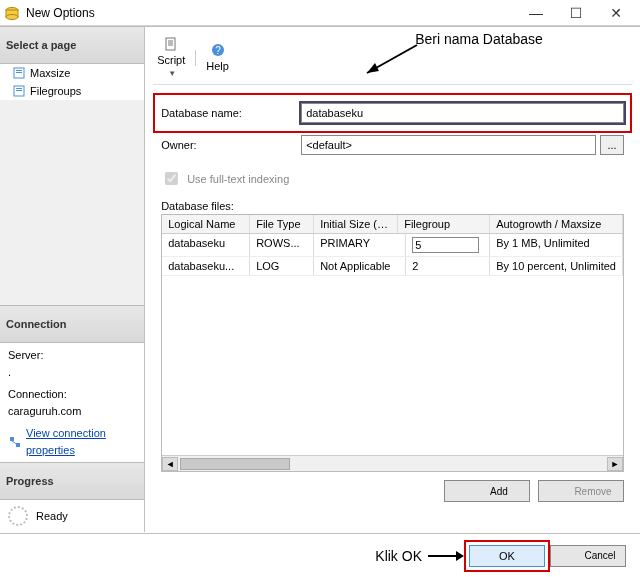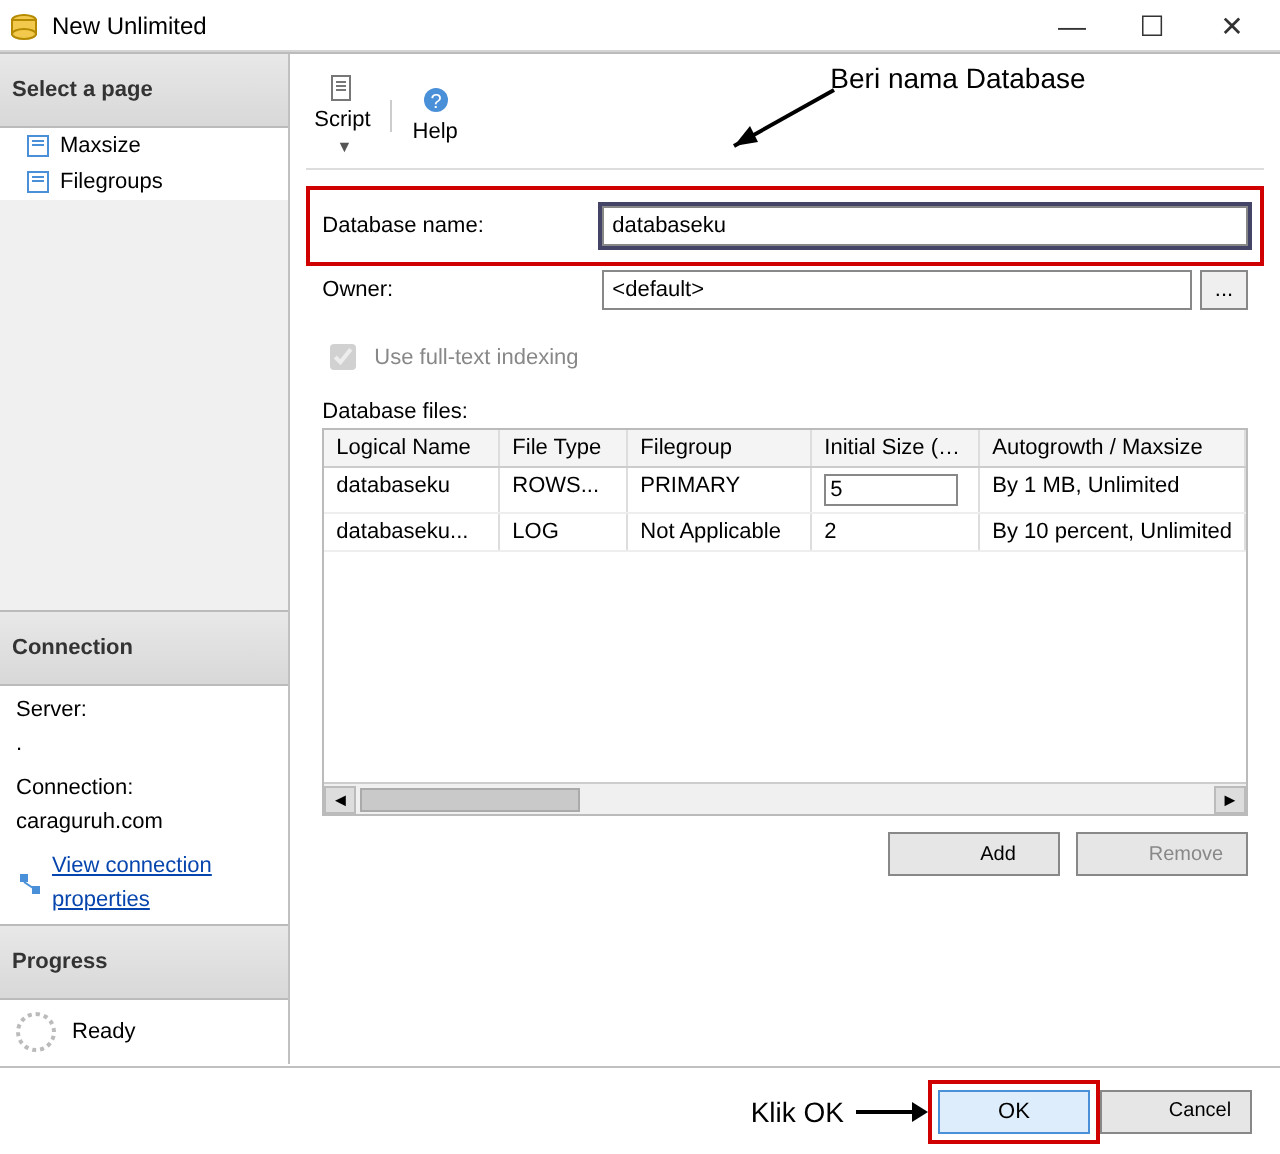--- a/index.html
+++ b/index.html
@@ -103,21 +103,21 @@
   .form-row label { width:140px; }
   .form-row input[type=text] {
     flex:1; height:20px; border:1px solid #888; padding:0 4px; font-size:11px;
     background:#fff;
   }
   .browse-btn { width:24px; height:20px; margin-left:4px; border:1px solid #888; background:#efefef; font-size:11px;}
   .checkbox-row { display:flex; align-items:center; gap:6px; margin:10px 0 6px 0; color:#888;}
 
   .files-label { margin-top:6px; }
   .grid {
-    border:1px solid #bbb; height:194px; overflow:hidden; position:relative;
+    border:1px solid #bbb; height:258px; overflow:hidden; position:relative;
     display:flex; flex-direction:column;
     background:#fff;
   }
   .grid-head, .grid-row { display:flex; }
   .grid-head { background:#f4f4f4; border-bottom:1px solid #ccc; font-weight:normal;}
   .gc { padding:3px 6px; border-right:1px solid #ddd; overflow:hidden; white-space:nowrap; text-overflow:ellipsis;}
   .c1{width:88px;} .c2{width:64px;} .c3{width:92px;} .c4{width:84px;} .c5{flex:1;}
   .grid-rows { flex:1; overflow:auto; }
   .grid-row { border-bottom:1px solid #eee;}
   .editable { background:#fff; border:1px solid #888; width:calc(100% - 4px); height:16px; font-size:11px; padding:0 2px;}
@@ -161,21 +161,21 @@
 <body>
 
 <div class="titlebar">
   <span class="icon">
     <svg width="14" height="14">
         <ellipse cx="7" cy="4" rx="6" ry="2.5" fill="#f2c94c" stroke="#b58900"></ellipse>
         <rect x="1" y="4" width="12" height="7" fill="#f2c94c" stroke="#b58900"></rect>
         <ellipse cx="7" cy="11" rx="6" ry="2.5" fill="#f2c94c" stroke="#b58900"></ellipse>
       </svg>
   </span>
-  <span class="title">New Unlimited</span>
+  <span class="title">New Options</span>
   <div class="win-btns">
     <div class="win-btn">—</div>
     <div class="win-btn">☐</div>
     <div class="win-btn">✕</div>
   </div>
 </div>
 
 <div class="container">
 
   <div class="sidebar">
@@ -283,22 +283,22 @@
       <input type="checkbox" checked="" disabled="" style="">
       <span>Use full-text indexing</span>
     </div>
 
     <div class="files-label" style="padding:0 8px;">Database files:</div>
 
     <div class="grid" style="margin:2px 8px 0 8px;">
       <div class="grid-head">
         <div class="gc c1">Logical Name</div>
         <div class="gc c2">File Type</div>
+        <div class="gc c4">Initial Size (MB)</div>
         <div class="gc c3">Filegroup</div>
-        <div class="gc c4">Initial Size (MB)</div>
         <div class="gc c5">Autogrowth / Maxsize</div>
       </div>
       <div class="grid-rows">
         <div class="grid-row">
           <div class="gc c1">databaseku</div>
           <div class="gc c2">ROWS...</div>
           <div class="gc c3">PRIMARY</div>
           <div class="gc c4"><input class="editable" value="5" style=""></div>
           <div class="gc c5">By 1 MB, Unlimited</div>
         </div>

